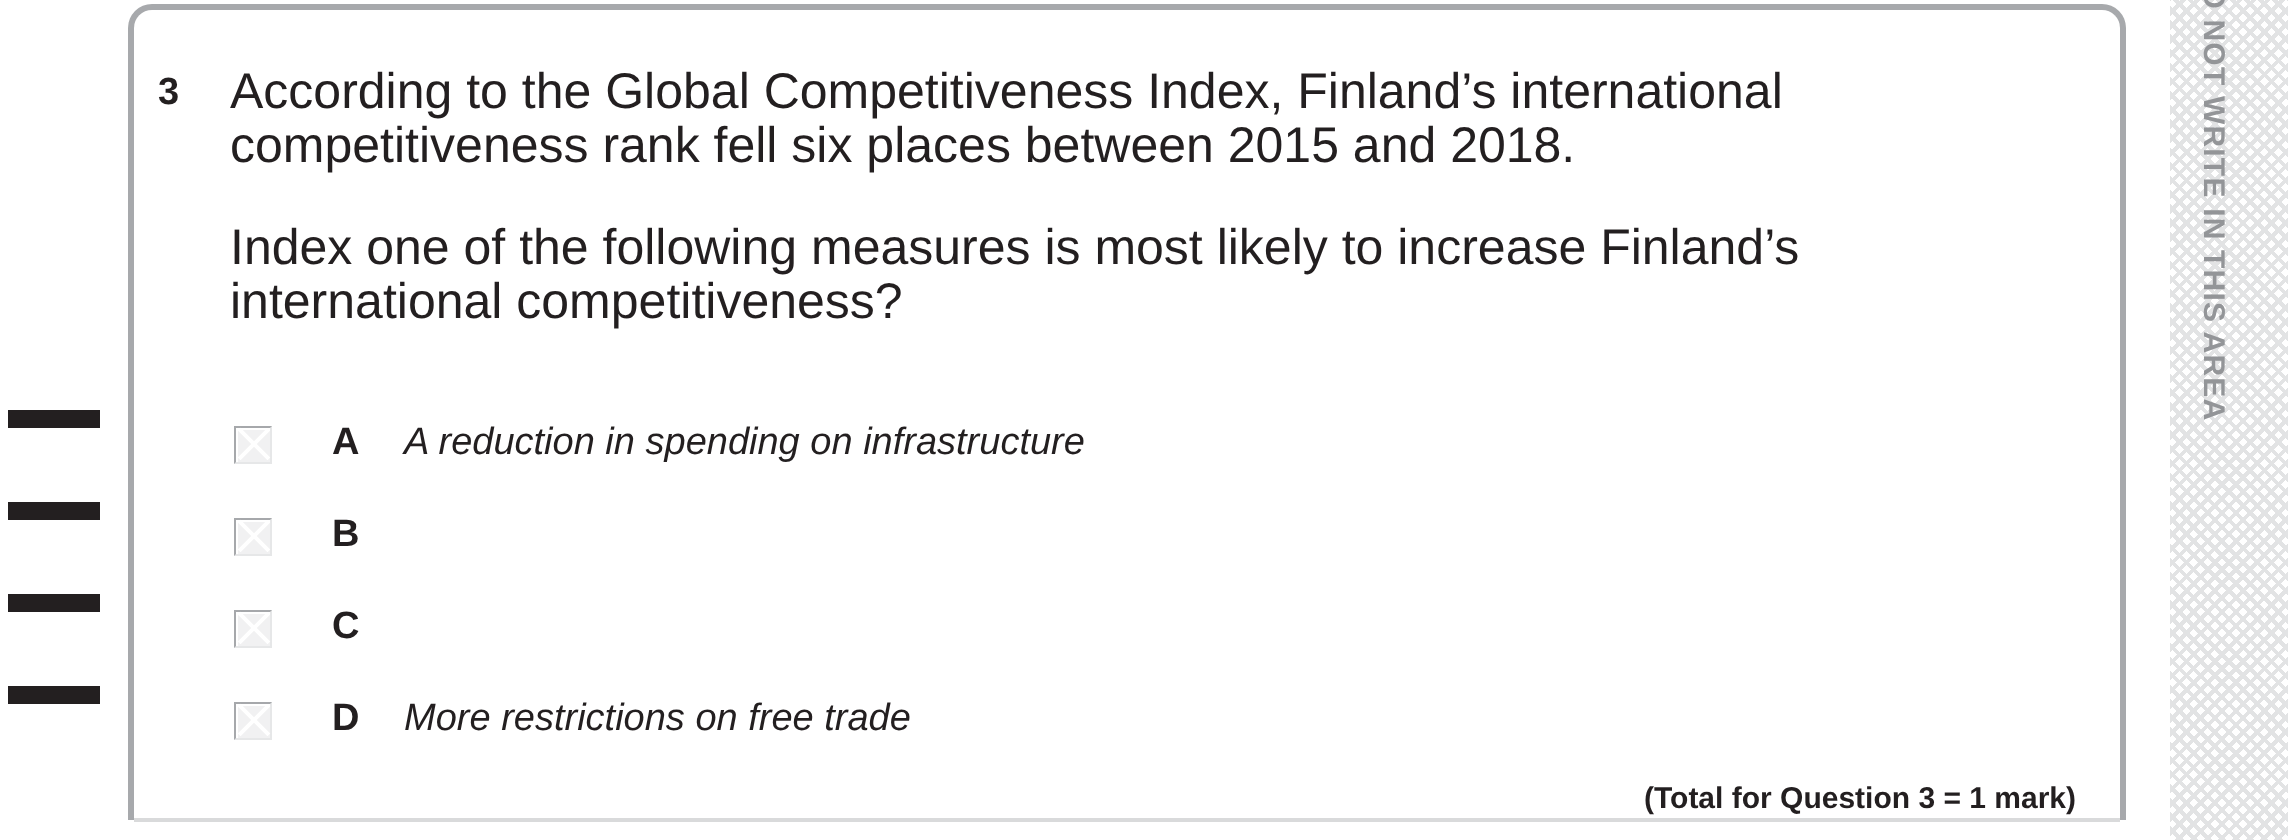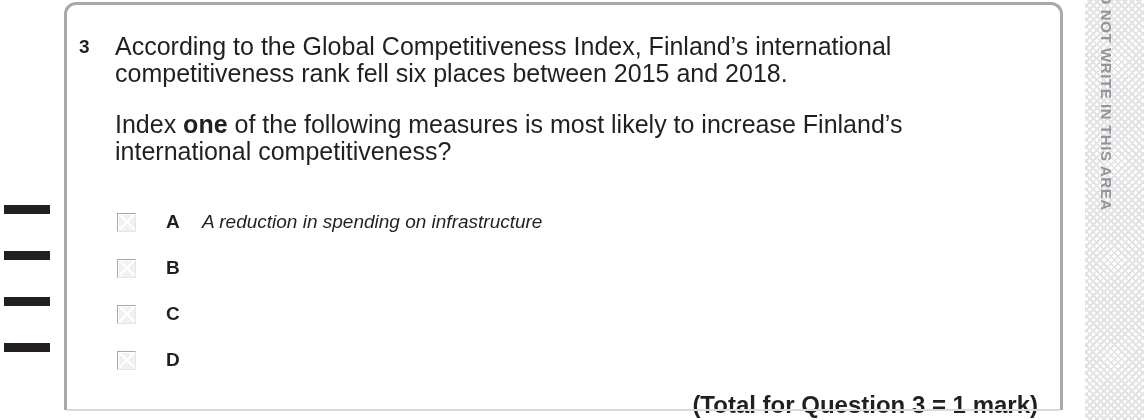--- a/index.html
+++ b/index.html
@@ -83,21 +83,21 @@
   }
   .q-para {
     font-size: 25px;
     line-height: 27px;
     color: #231f20;
     max-width: 860px;
   }
   .q-para.second {
     margin-top: 24px;
   }
-  .q-para b { font-weight: bold; }
+  .q-para b { font-weight: normal; }
 
   
   #options {
     margin-top: 34px;
   }
   .option-row {
     display: flex;
     align-items: center;
     height: 46px;
   }
@@ -145,21 +145,21 @@
     font-size: 19px;
     color: #231f20;
     font-style: italic;
   }
 
   
   #total-marks {
     position: absolute;
     right: 22px;
     top: 386px;
-    font-size: 24px;
+    font-size: 15px;
     font-weight: bold;
     color: #231f20;
     white-space: nowrap;
   }
 
   
   #no-write-strip {
     position: absolute;
     left: 1085px;
     top: 0;
@@ -238,20 +238,21 @@
                 <span class="opt-box-inner"></span>
               </span>
             <span class="opt-letter">C</span>
           </div>
 
           <div class="option-row">
             <span class="opt-box">
                 <span class="opt-box-inner"></span>
               </span>
             <span class="opt-letter">D</span>
+            <span class="opt-text">More restrictions on free trade</span>
           </div>
 
         </div>
       </div>
     </div>
   </div>
 
   <div id="total-marks">(Total for Question 3 = 1 mark)</div>
 
 </div>

